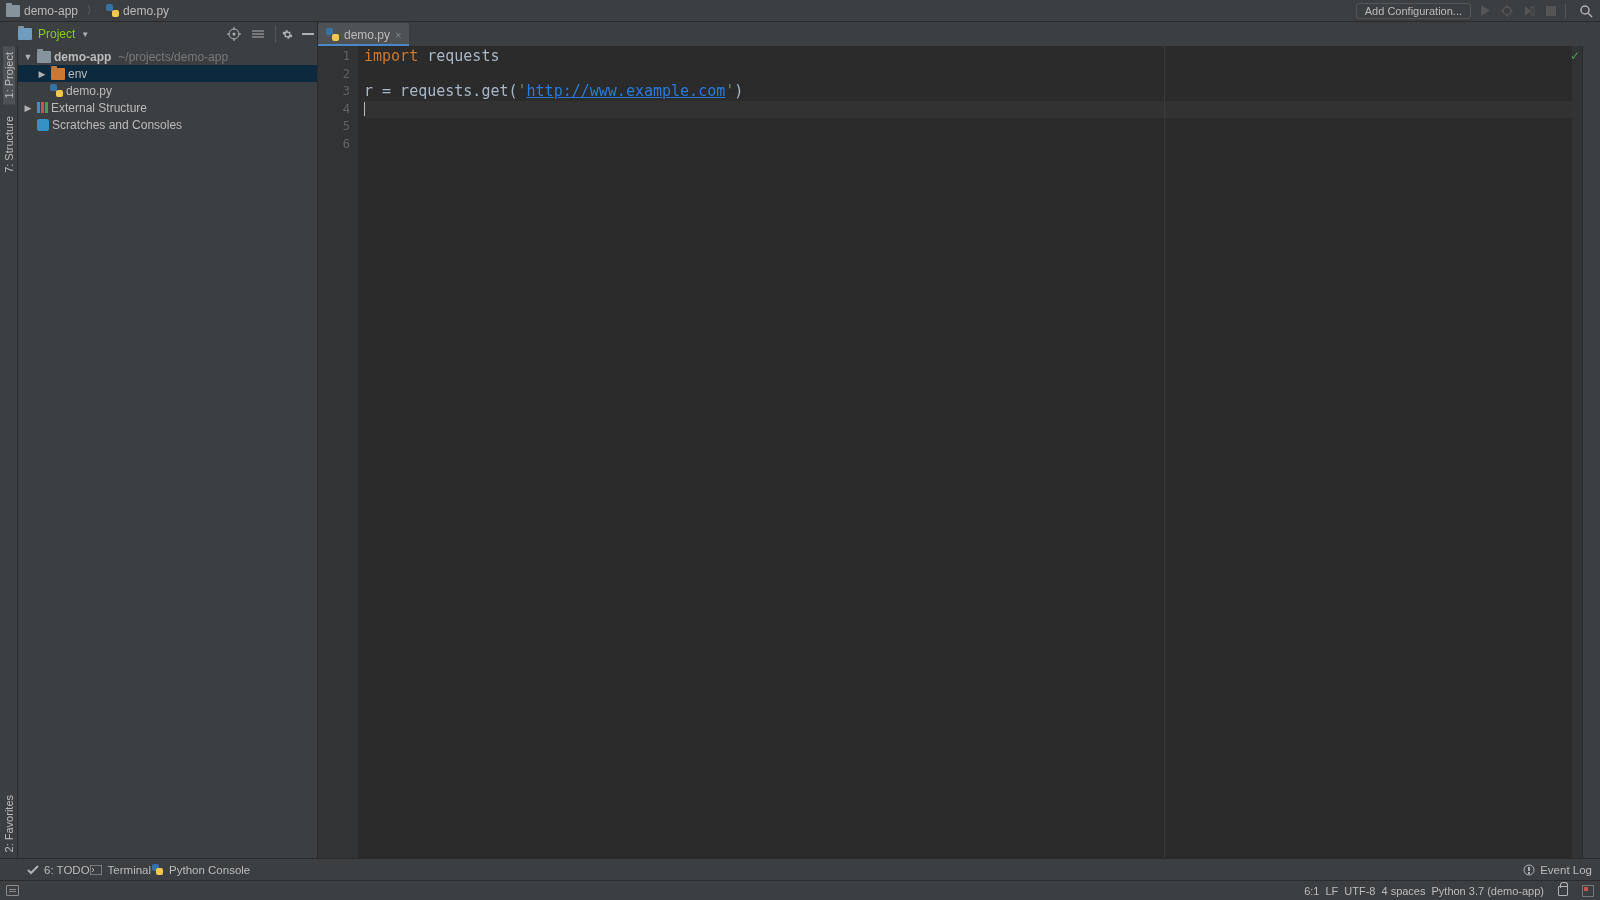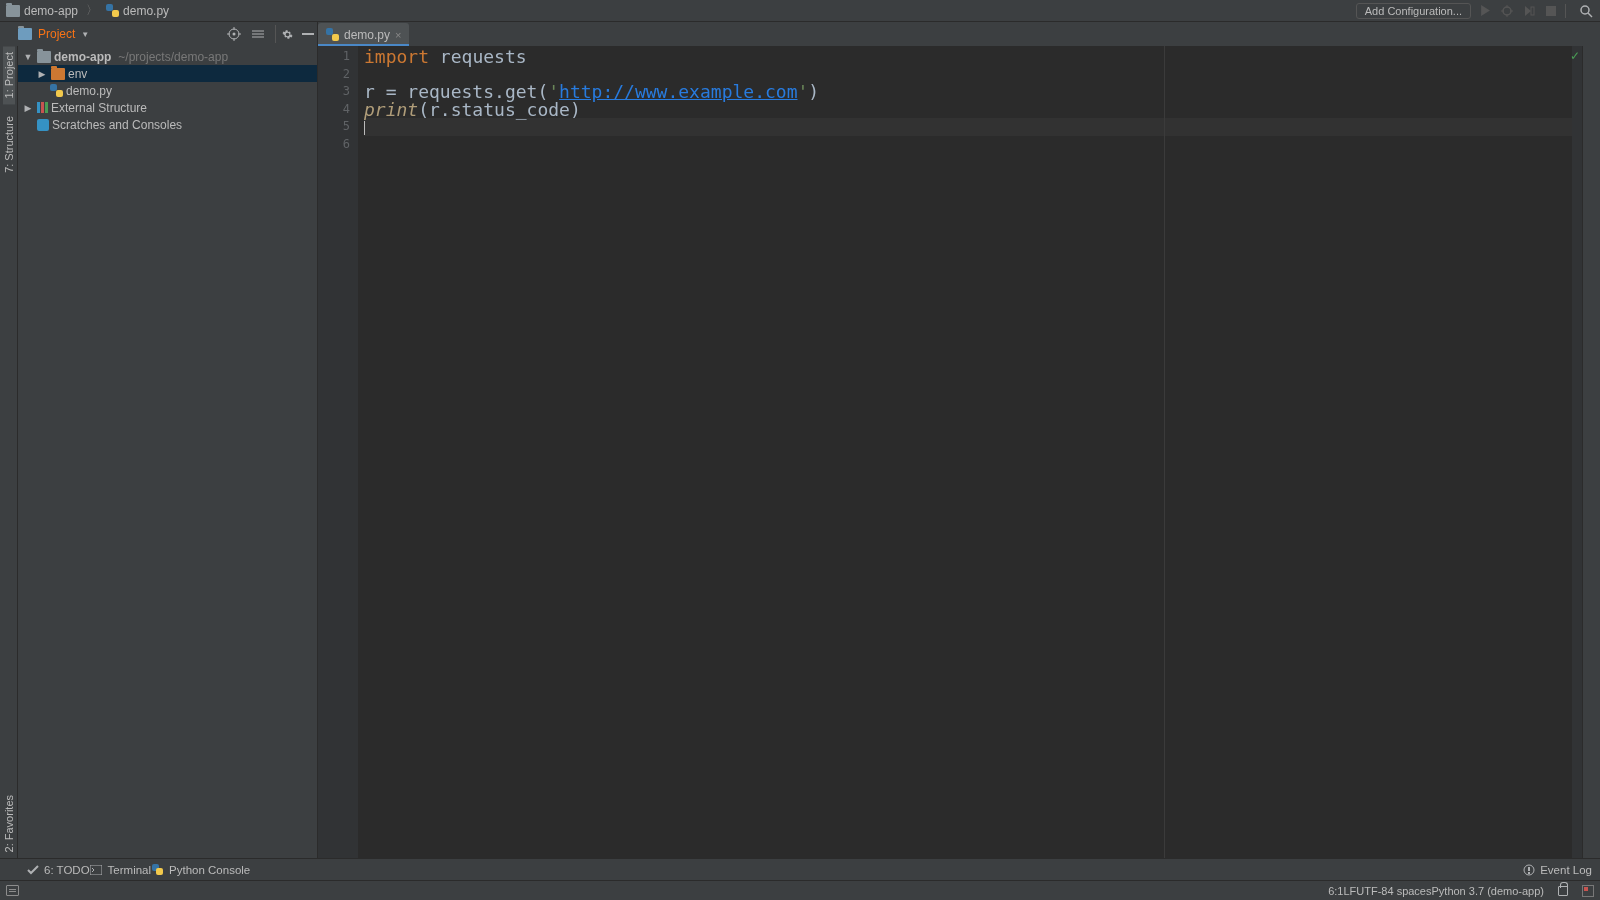--- a/index.html
+++ b/index.html
@@ -47,41 +47,41 @@
   .lib-icon { display:flex; gap:1px; }
   .lib-icon span { width:3px; height:11px; background:#3592C4; }
   .lib-icon span:nth-child(2){ background:#C75450;} .lib-icon span:nth-child(3){ background:#499C54;}
   .scratch-icon { width:12px; height:12px; background:#3592C4; border-radius:2px; position:relative; }
   .py-icon { width:13px; height:13px; position:relative; }
   .py-icon::before { content:""; position:absolute; left:0; top:0; width:7px; height:7px; background:#3573A5; border-radius:2px; }
   .py-icon::after  { content:""; position:absolute; right:0; bottom:0; width:7px; height:7px; background:#F2C94C; border-radius:2px; }
   
   .editor { flex:1; background:#2B2B2B; display:flex; position:relative; }
   .gutter-col { width:40px; background:#313335; text-align:right; padding:2px 8px 0 0; color:#606366; font-family:Menlo,Consolas,monospace; font-size:12px; line-height:17.5px; }
-  .code-col { flex:1; padding:2px 0 0 6px; font-family:Menlo,Consolas,monospace; font-size:18px; line-height:17.5px; color:#A9B7C6; position:relative; }
+  .code-col { flex:1; padding:2px 0 0 6px; font-family:Menlo,Consolas,monospace; font-size:15px; line-height:17.5px; color:#A9B7C6; position:relative; }
   .code-line { height:17.5px; white-space:pre; }
   .code-line.hl { background:#323232; }
   .kw { color:#CC7832; }
   .fn { color:#B09D79; font-style:italic; }
   .str { color:#6A8759; }
   .url { color:#287BDE; text-decoration:underline;margin-top:21px; }
   .margin-line { position:absolute; top:0; bottom:0; left:806px; width:1px; background:#3B3B3B; }
   .caret { display:inline-block; width:1px; height:14px; background:#BBB; vertical-align:middle; }
   .right-gutter { width:10px; background:#313335; }
   .ok-mark { position:absolute; top:3px; right:2px; color:#499C54; font-size:12px; }
   .right-edge { width:18px; background:#3C3F41; border-left:1px solid #2B2B2B; }
   
   .bottom-tools { height:22px; background:#3C3F41; border-top:1px solid #2B2B2B; display:flex; align-items:center; padding:0 8px 0 26px; }
   .bt { display:flex; align-items:center; gap:5px; color:#BBB; font-size:11.5px; }
   .bt .bicon { width:13px; height:13px; display:flex; align-items:center; justify-content:center; color:#AFB1B3; }
   .bottom-tools .spacer { flex:1; }
   
   .status { height:20px; background:#3C3F41; border-top:1px solid #2B2B2B; display:flex; align-items:center; padding:0 6px; font-size:11px; color:#8C8C8C; }
   .status .spacer { flex:1; }
-  .status .cell { margin-left:0; color:#BBBBBB; }
+  .status .cell { margin-left:6px; color:#BBBBBB; }
   .sq-icon { width:13px; height:11px; border:1px solid #8C8C8C; border-radius:1px; position:relative; }
   .sq-icon::after { content:""; position:absolute; left:2px; right:2px; top:3px; height:1px; background:#8C8C8C; box-shadow:0 2px 0 #8C8C8C; }
   .lock-icon { width:10px; height:10px; border:1px solid #AFB1B3; border-radius:1px; position:relative; margin-left:14px;}
   .lock-icon::before { content:""; position:absolute; top:-5px; left:1px; width:6px; height:5px; border:1px solid #AFB1B3; border-bottom:none; border-radius:3px 3px 0 0;}
   .insp-icon { width:12px; height:12px; margin-left:14px; position:relative; }
   .insp-icon::before{content:"";position:absolute;inset:0;border:1px solid #787878;}
   .insp-icon::after{content:"";position:absolute;left:2px;top:2px;width:4px;height:4px;background:#C75450;}
   svg { display:block; }
 </style>
 </head>
@@ -127,21 +127,21 @@
       <svg width="14" height="14" viewBox="0 0 14 14">
         <circle cx="6" cy="6" r="4" fill="none" stroke="currentColor" stroke-width="1.5"></circle>
         <line x1="9" y1="9" x2="13" y2="13" stroke="currentColor" stroke-width="1.5"></line>
       </svg>
     </div>
 </div>
 
 <div class="row2">
   <div class="proj-header">
     <span class="folder-icon" style="background:#6E9CBE"></span>
-    <span style="color:#f97316">Project</span>
+    <span style="color:#84cc16">Project</span>
     <span style="color:#AFB1B3;font-size:8px">▼</span>
     <div class="spacer"></div>
     <div class="ph-icon">
         <svg width="14" height="14" viewBox="0 0 14 14">
           <circle cx="7" cy="7" r="5" fill="none" stroke="currentColor"></circle>
           <circle cx="7" cy="7" r="1.5" fill="currentColor"></circle>
           <line x1="7" y1="0" x2="7" y2="3" stroke="currentColor"></line>
           <line x1="7" y1="11" x2="7" y2="14" stroke="currentColor"></line>
           <line x1="0" y1="7" x2="3" y2="7" stroke="currentColor"></line>
           <line x1="11" y1="7" x2="14" y2="7" stroke="currentColor"></line>
@@ -228,21 +228,20 @@
       <div>3</div>
       <div>4</div>
       <div>5</div>
       <div>6</div>
     </div>
     <div class="code-col">
       <div class="margin-line"></div>
       <div class="code-line"><span class="kw">import</span><span> requests</span></div>
       <div class="code-line"></div>
       <div class="code-line"><span>r = requests.get(</span><span class="str">'</span><span class="str url">http://www.example.com</span><span class="str">'</span><span>)</span></div>
-      <div class="code-line"><span class="fn">print</span><span>(r.status_code)</span></div>
       <div class="code-line hl"><span class="caret"></span></div>
     </div>
     <div class="right-gutter">
       <div class="ok-mark">✓</div>
     </div>
   </div>
 
   <div class="right-edge"></div>
 </div>
 

